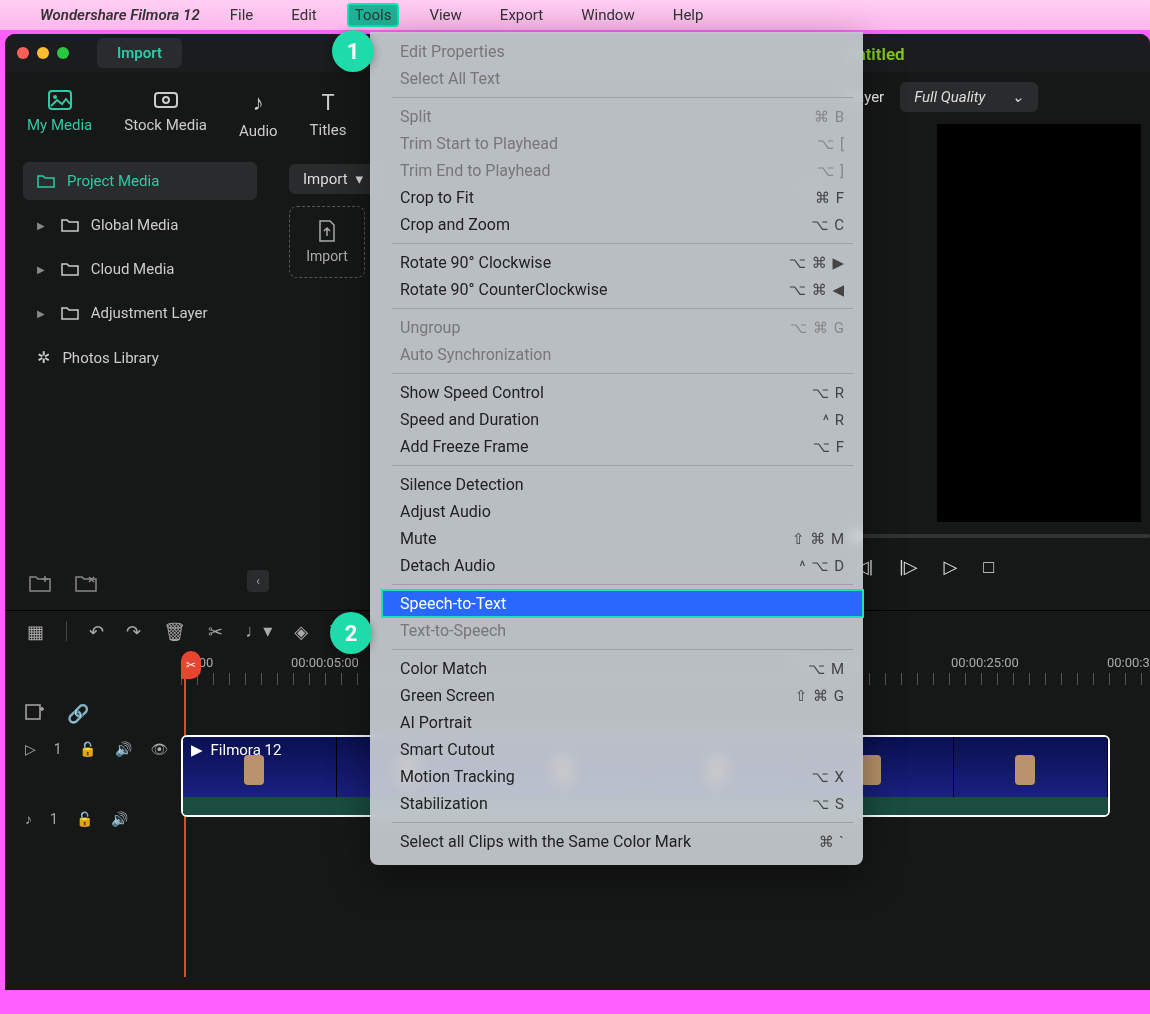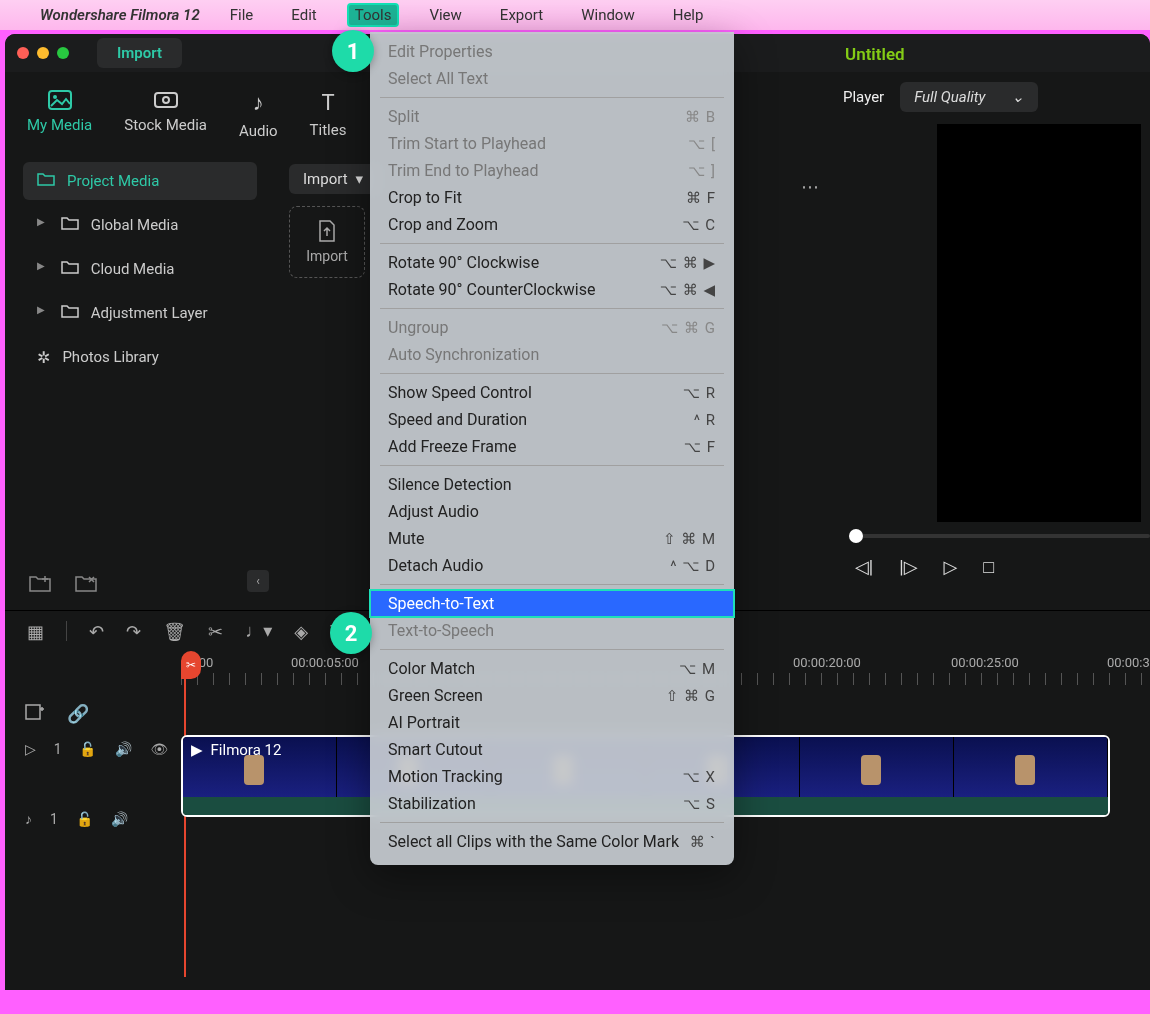--- a/index.html
+++ b/index.html
@@ -30,21 +30,21 @@
 
   
   .tabs { display: flex; gap: 32px; padding: 18px 22px 14px 22px; }
   .tab { display: flex; flex-direction: column; align-items: center; gap: 6px; color: #ccc; font-size: 15px; }
   .tab.active { color: #2ec9a7; }
   .tab-icon { font-size: 22px; }
 
   
   .mid { display: flex; flex: 1; }
   .sidebar { width: 270px; padding: 8px 18px; }
-  .sidebar-item { display: flex; gap: 12px; padding: 10px 14px; color: #ccc; font-size: 15px; border-radius: 6px; margin-bottom: 6px; }
+  .sidebar-item { display: flex; align-items: center; gap: 12px; padding: 10px 14px; color: #ccc; font-size: 15px; border-radius: 6px; margin-bottom: 6px; }
   .sidebar-item.active { background: #2a2b2c; color: #2ec9a7; }
   .chevron { color: #888; font-size: 10px; margin-right: 4px; }
   .folder-icon { font-size: 16px; }
   .photos-icon { font-size: 16px; }
   .sidebar-footer { position: absolute; bottom: 398px; left: 24px; display: flex; gap: 24px; color: #888; font-size: 18px; }
   .collapse-caret { position: absolute; bottom: 398px; left: 242px; width: 22px; height: 22px; background: #2a2b2c; border-radius: 4px; color: #aaa; display:flex; align-items:center; justify-content:center; font-size:12px;}
 
   .import-area { flex: 1; padding: 10px 14px; }
   .import-bar { display: flex; align-items: center; gap: 10px; margin-bottom: 10px; }
   .import-dropdown { background: #2a2b2c; color: #ddd; padding: 6px 14px; border-radius: 6px; font-size: 15px; display:flex; align-items:center; gap:8px; }
@@ -76,21 +76,21 @@
   .track-header { position:absolute; left: 20px; top: 92px; display:flex; gap: 22px; color:#aaa; font-size:18px; }
 
   .clip { position:absolute; left: 176px; top: 124px; right: 40px; height: 82px; border: 2px solid #fff; border-radius: 6px; background: #0a0a0a; overflow:hidden; }
   .clip-header { position:absolute; left: 8px; top: 4px; display:flex; gap: 8px; align-items:center; color:#fff; font-size:15px; z-index:2; }
   .clip-thumbs { position:absolute; left:0; right:0; top:0; bottom: 18px; display:flex; }
   .thumb { flex:1; background: linear-gradient(#0a1050, #1a2080); border-right: 1px solid #000; position:relative; }
   .thumb::after { content:""; position:absolute; left:40%; top:30%; width:20px; height:30px; background:#b8936b; border-radius:4px; }
   .clip-audio { position:absolute; left:0; right:0; bottom:0; height:18px; background:#1a4d40; }
 
   
-  .dropdown { position: absolute; left: 370px; top: 32px; width: 364px; background: rgba(200,205,210,0.92); backdrop-filter: blur(6px); border-radius: 0 0 8px 8px; padding: 6px 0 10px 0; box-shadow: 0 12px 40px rgba(0,0,0,0.4); z-index: 100; }
+  .dropdown { position: absolute; left: 370px; top: 32px; width: 493px; background: rgba(200,205,210,0.92); backdrop-filter: blur(6px); border-radius: 0 0 8px 8px; padding: 6px 0 10px 12px; box-shadow: 0 12px 40px rgba(0,0,0,0.4); z-index: 100; }
   .dd-item { display:flex; justify-content: space-between; align-items:center; padding: 4px 18px; font-size: 16px; color: #222; }
   .dd-item.disabled { color: #777; }
   .dd-item.selected { background: #2968ff; color: #fff; }
   .dd-item.boxed { outline: 2px solid #1ee0b8; outline-offset: -1px; }
   .dd-shortcut { color: #444; font-size: 15px; letter-spacing: 1px; }
   .dd-item.disabled .dd-shortcut { color: #888; }
   .dd-item.selected .dd-shortcut { color: #fff; }
   .dd-sep { height:1px; background: #a0a0a0; margin: 5px 10px; }
 
   

